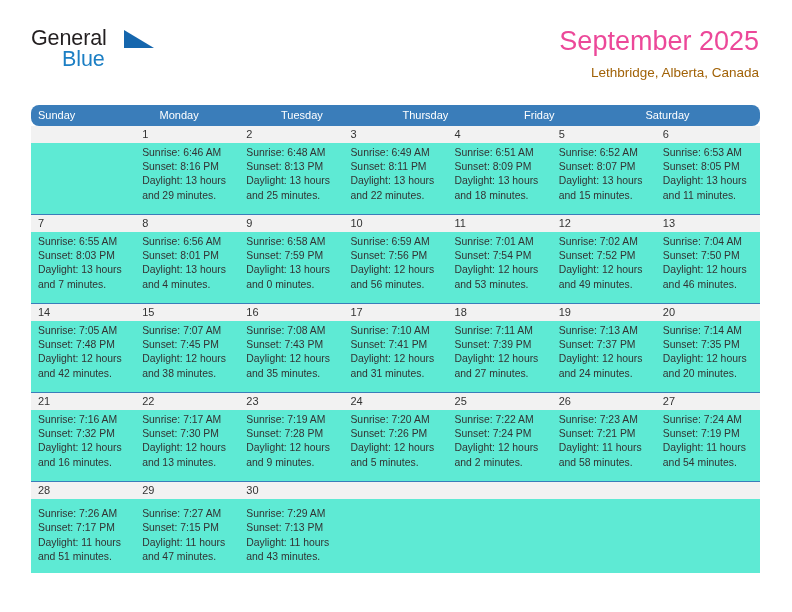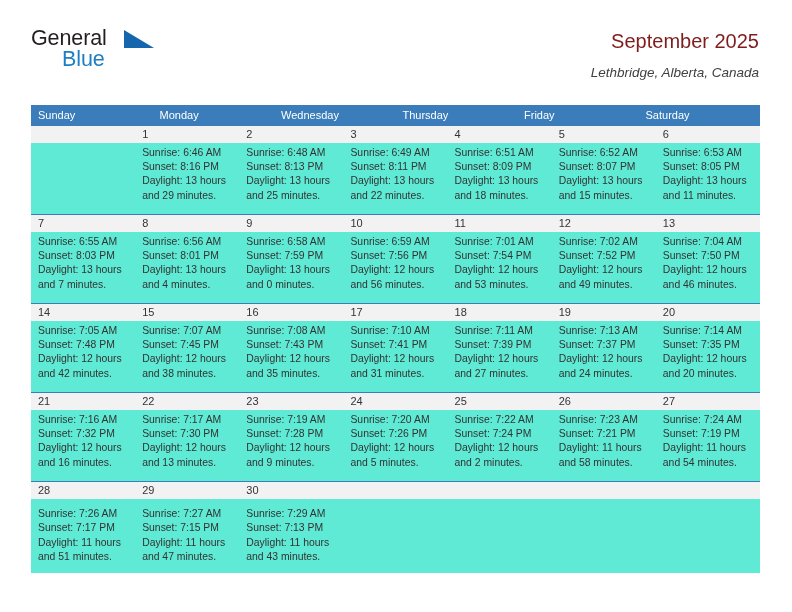--- a/index.html
+++ b/index.html
@@ -63,47 +63,47 @@
     border-top: 18px solid transparent;
   }
 
   .title-block {
     position: absolute;
     right: 0;
     top: -2px;
     text-align: right;
   }
   .cal-title {
-    font-size: 20px;
-    color: #7f1d1d;
+    font-size: 27px;
+    color: #ec4899;
     font-weight: normal;
     line-height: 34px;
     white-space: nowrap;
   }
   .cal-sub {
     font-size: 13.5px;
-    color: #404040;
+    color: #a16207;
     line-height: 20px;
     margin-top: 5px;
     white-space: nowrap;
-    font-style: italic;
   }
 
   
   .calendar {
     position: absolute;
     left: 31px;
     top: 105px;
     width: 729px;
   }
   .weekhead {
     display: flex;
     width: 100%;
     background: #3a7dba;
     height: 21px;
+    border-radius: 8px;
   }
   .weekhead .wh {
     flex: 1 1 0;
     color: #ffffff;
     font-size: 11px;
     line-height: 21px;
     padding-left: 7px;
     white-space: nowrap;
     overflow: hidden;
   }
@@ -159,21 +159,21 @@
     <div class="title-block">
       <div class="cal-title">September 2025</div>
       <div class="cal-sub">Lethbridge, Alberta, Canada</div>
     </div>
   </div>
 
   <div class="calendar">
     <div class="weekhead">
       <div class="wh">Sunday</div>
       <div class="wh">Monday</div>
-      <div class="wh">Wednesday</div>
+      <div class="wh">Tuesday</div>
       <div class="wh">Thursday</div>
       <div class="wh">Friday</div>
       <div class="wh">Saturday</div>
     </div>
     <div id="weeks-host">
         <div class="week">
           <div class="daterow">
             <div class="dn"></div>
             <div class="dn">1</div>
             <div class="dn">2</div>

